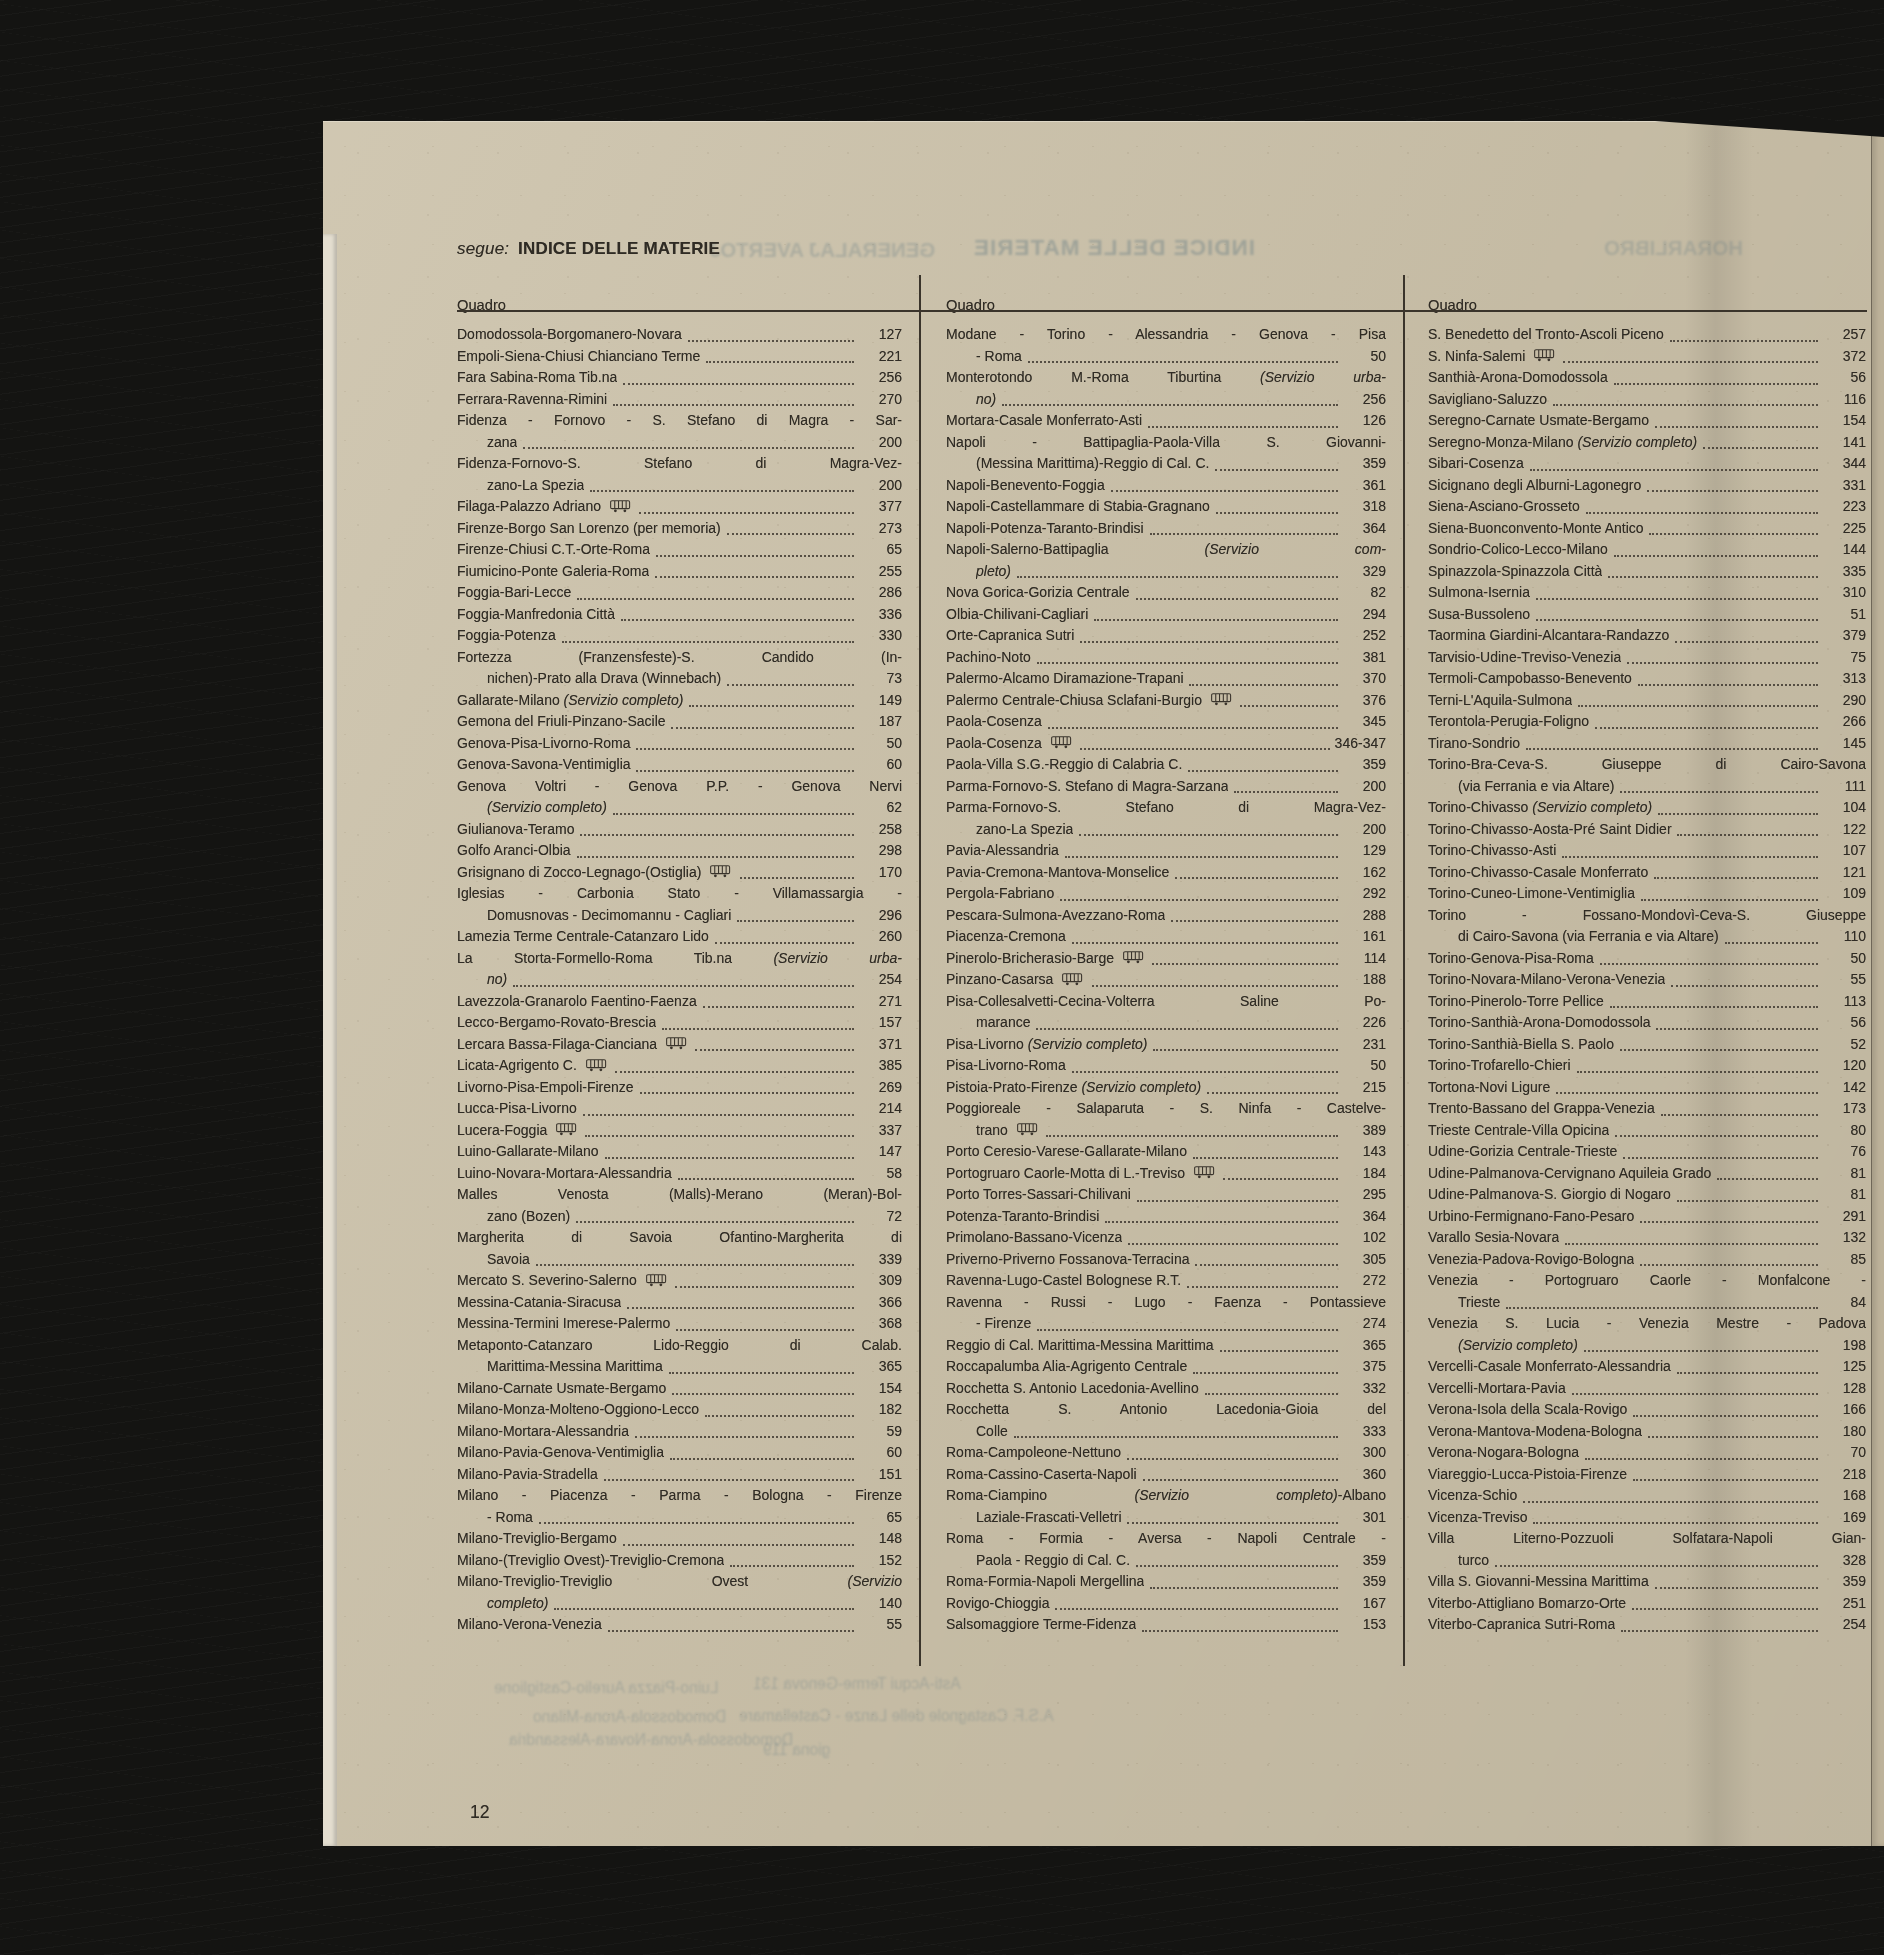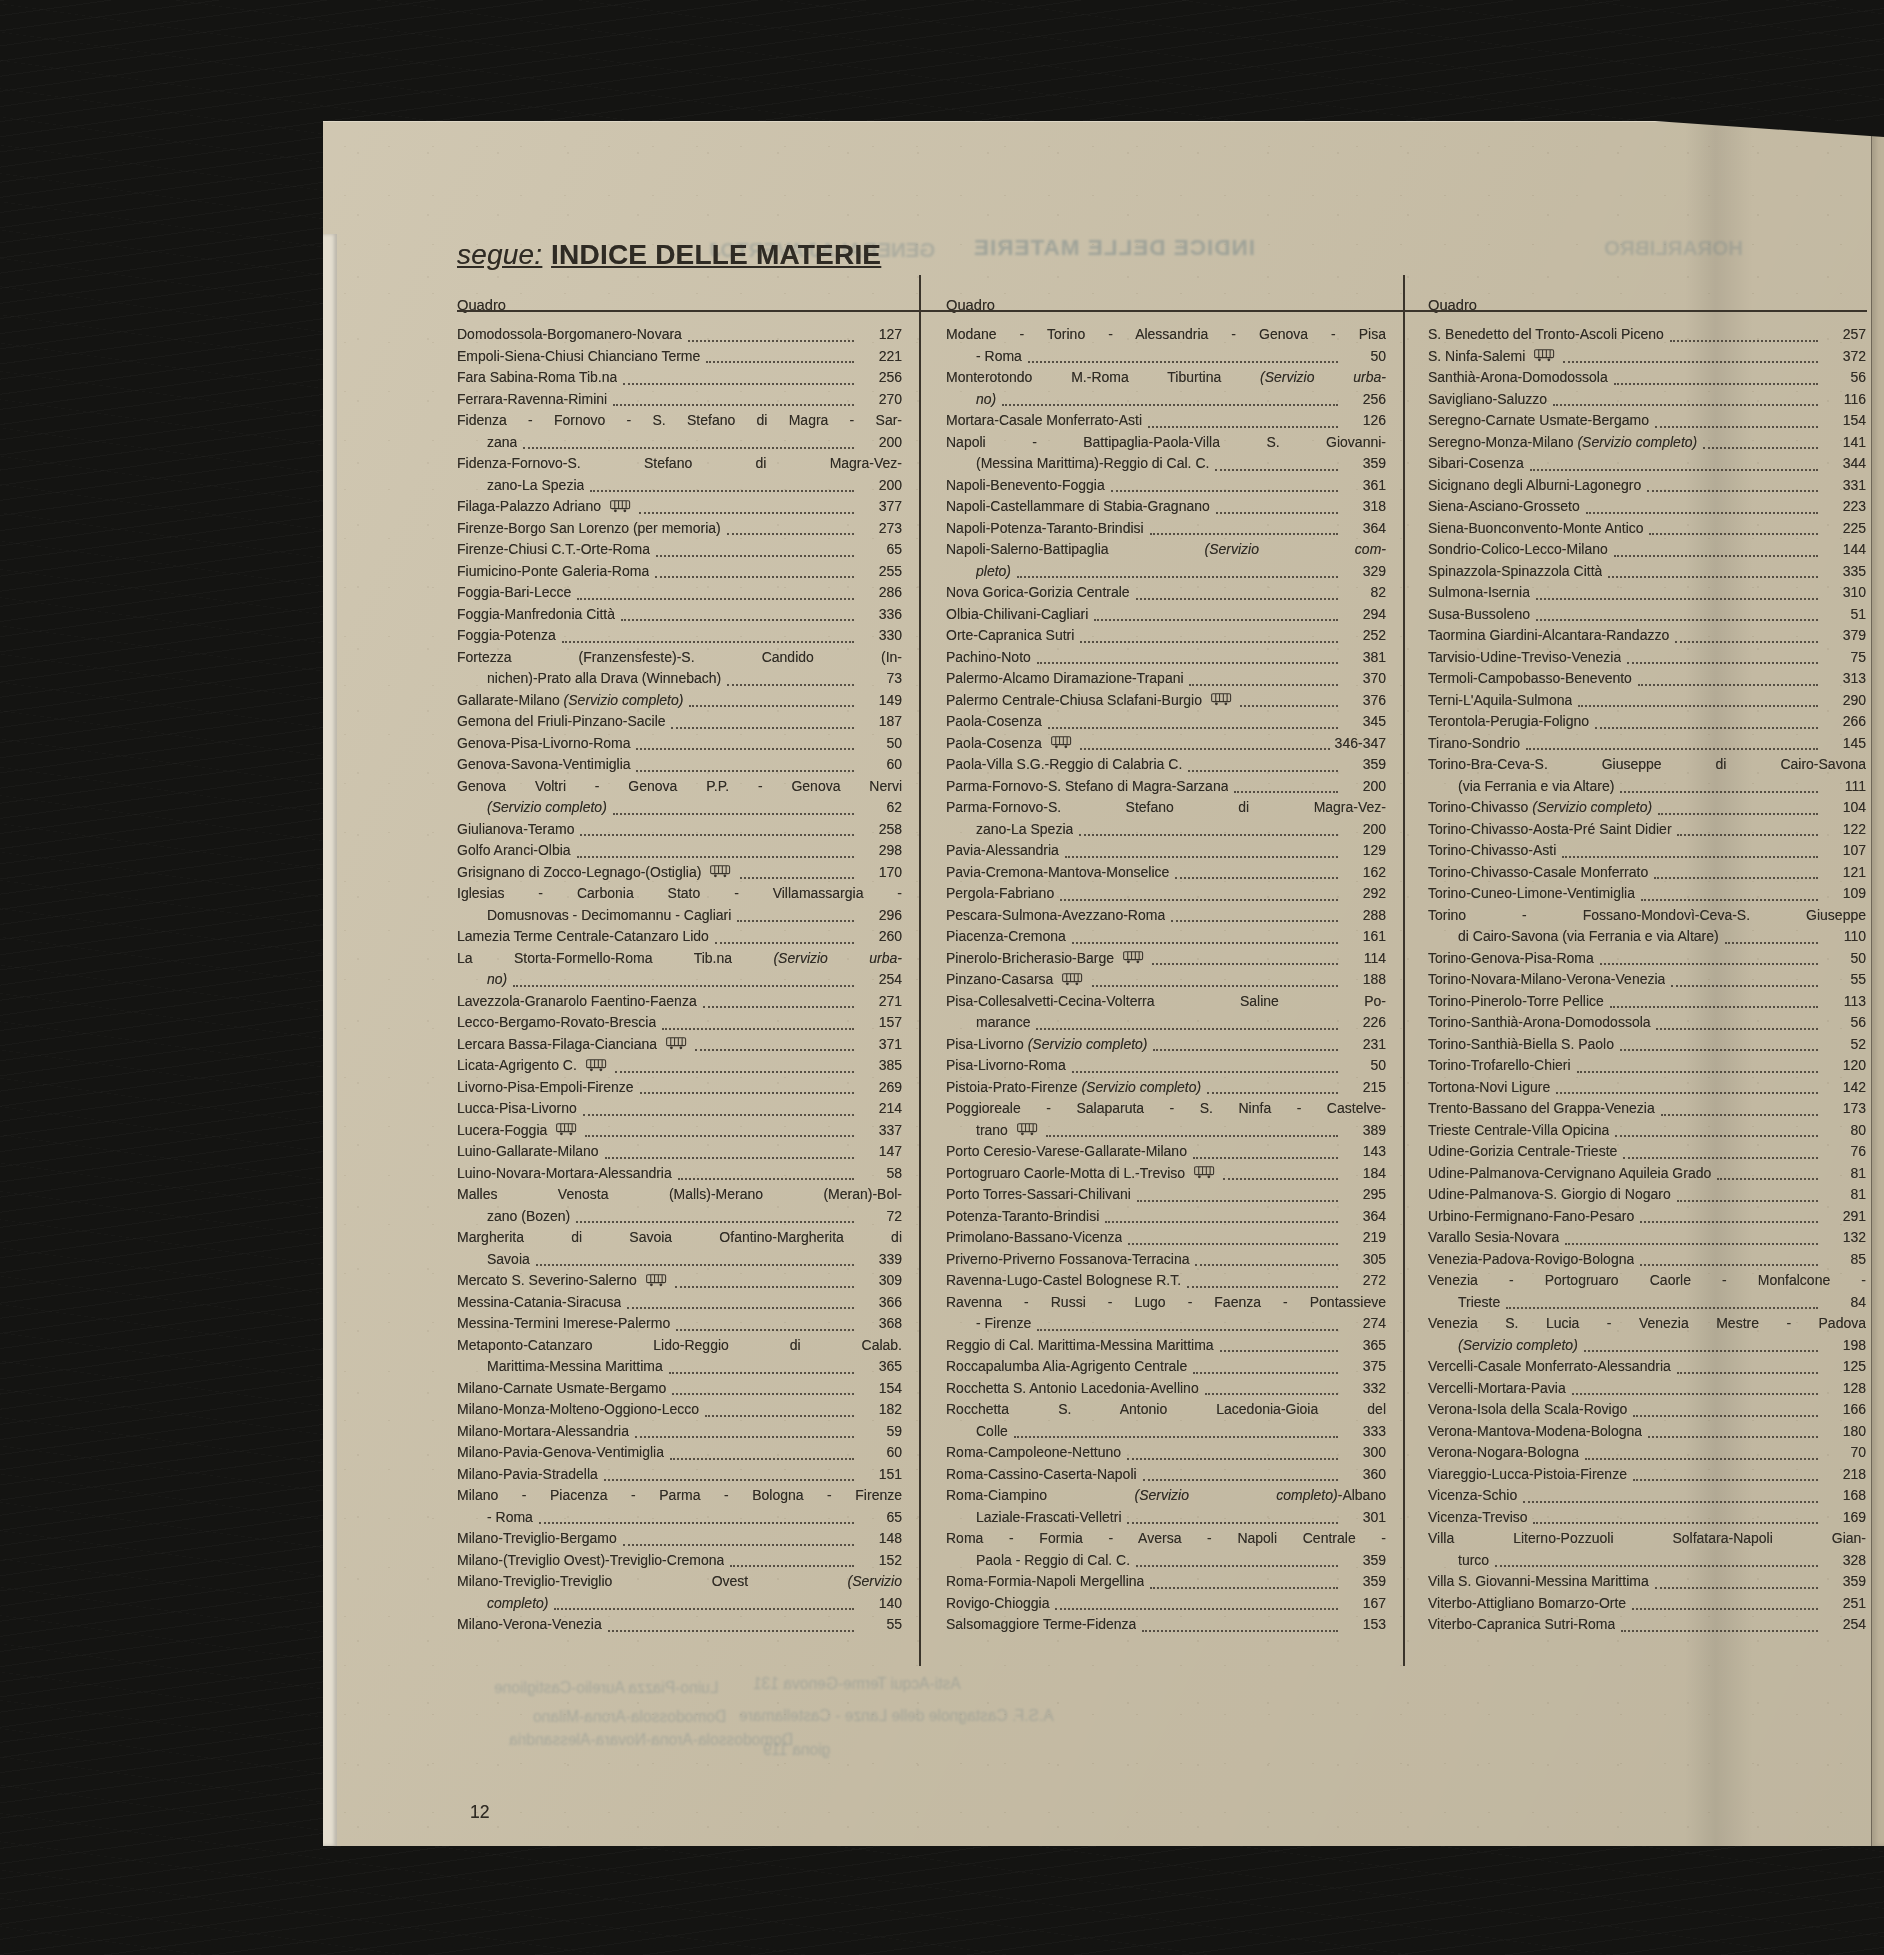--- a/index.html
+++ b/index.html
@@ -26,21 +26,21 @@
   .right-edge-line{position:absolute;right:12.7px;top:0;bottom:0;width:1.5px;background:#6f6758;}
   .right-strip{position:absolute;right:0;top:0;bottom:0;width:12.7px;background:#bdb29a;
     box-shadow:inset 3.9px 0 4.9px rgba(0,0,0,0.12);}
   .fold-shadow{position:absolute;right:132px;top:0;bottom:0;width:68px;
     background:linear-gradient(90deg, transparent, rgba(0,0,0,0.08) 45%, transparent);}
   .dogear2{position:absolute;right:0;top:-1.5px;width:0;height:0;
     border-top:16.6px solid #141412;border-left:230px solid transparent;}
 
   .ink{color:#2f2b24;text-shadow:0 0 0.5px rgba(47,43,36,0.45);}
 
-  .header{position:absolute;left:134px;top:117px;font-size:28px;letter-spacing:0.2px;white-space:nowrap;text-decoration:underline;}
+  .header{position:absolute;left:134px;top:117px;font-size:17px;letter-spacing:0.2px;white-space:nowrap;}
   .header .pre{font-style:italic;font-weight:400;margin-right:8.8px;}
   .header .ttl{font-weight:700;}
 
   .quadro{position:absolute;top:175px;font-size:14.7px;text-align:left;}
   .q1{left:134px;width:445px;}
   .q2{left:623px;width:440px;}
   .q3{left:1105px;width:438px;}
 
   .hrule{position:absolute;left:134px;top:188px;width:1410px;height:2px;background:#3a342b;}
   .vrule{position:absolute;top:153px;height:1391px;width:1.5px;background:#3a342b;}
@@ -636,21 +636,21 @@
         <span class="num">295</span>
       </div>
       <div class="row last">
         <span class="txt">Potenza-Taranto-Brindisi</span>
         <span class="leader"></span>
         <span class="num">364</span>
       </div>
       <div class="row last">
         <span class="txt">Primolano-Bassano-Vicenza</span>
         <span class="leader"></span>
-        <span class="num">219</span>
+        <span class="num">102</span>
       </div>
       <div class="row last">
         <span class="txt">Priverno-Priverno Fossanova-Terracina</span>
         <span class="leader"></span>
         <span class="num">305</span>
       </div>
       <div class="row last">
         <span class="txt">Ravenna-Lugo-Castel Bolognese R.T.</span>
         <span class="leader"></span>
         <span class="num">272</span>

